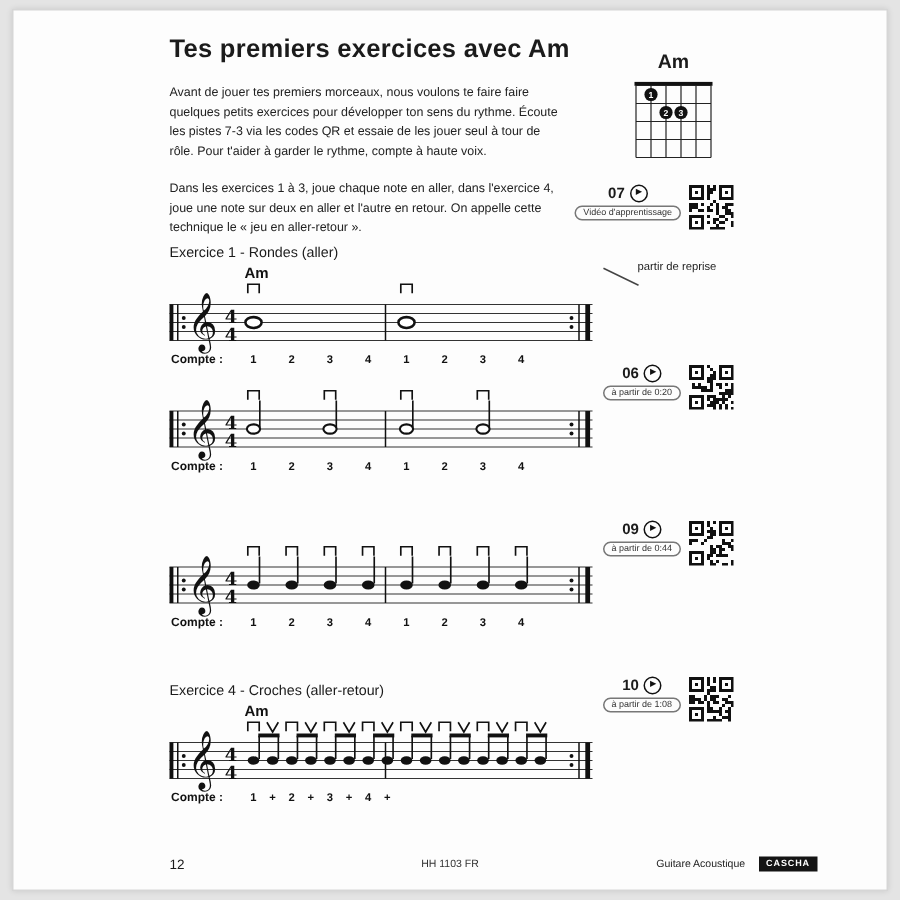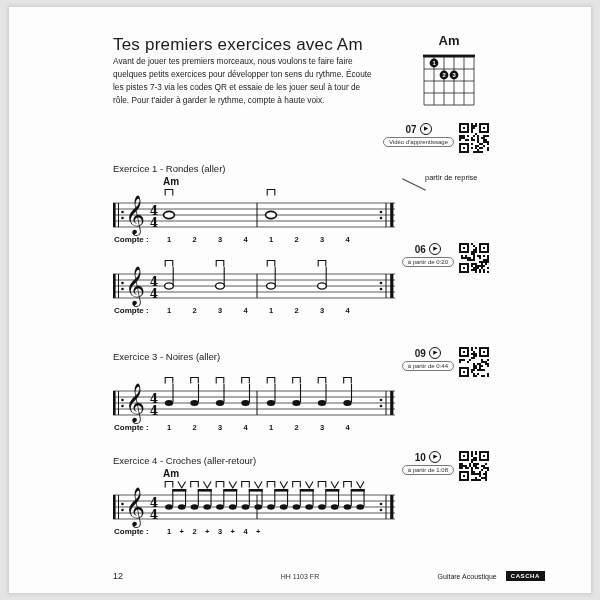--- a/index.html
+++ b/index.html
@@ -1,20 +1,20 @@
 <!DOCTYPE html>
 <html><head>
 <meta charset="utf-8">
 <style>
   *{margin:0;padding:0;box-sizing:border-box}
   html,body{width:600px;height:600px}
   body{background:#e4e4e4;font-family:"Liberation Sans",sans-serif;color:#1b1b1b;position:relative;overflow:hidden}
   .page{position:absolute;left:8px;top:6px;right:8px;bottom:6px;background:#fdfdfd;border:1px solid #d6d6d6;box-shadow:0 0 4px rgba(0,0,0,.12)}
   .abs{position:absolute}
-  .title{left:104px;top:28px;font-size:17px;font-weight:normal;letter-spacing:.2px}
+  .title{left:104px;top:16px;font-size:17px;font-weight:bold;letter-spacing:.2px}
   .para{font-size:8.3px;line-height:1.55;color:#222}
   .p1{left:104px;top:48px;width:262px}
   .p2{left:104px;top:112px;width:274px}
   .chord-block{left:402px;top:26px;width:76px;text-align:center}
   .chord-name{font-size:13px;font-weight:bold;margin-bottom:3px}
   .track-cluster{display:flex;justify-content:flex-end;align-items:flex-start;gap:5px;width:122px}
   .track-left{display:flex;flex-direction:column;align-items:center;gap:2px}
   .track-top{display:flex;align-items:center;gap:3px}
   .track-num{font-size:10px;font-weight:bold}
   .play{width:12px;height:12px;border:1.3px solid #111;border-radius:50%;display:flex;align-items:center;justify-content:center;font-size:5.5px;color:#111;padding-left:1px;line-height:1}
@@ -37,20 +37,21 @@
   .logo{background:#141414;color:#fff;font-size:6px;font-weight:bold;padding:2px 5px;letter-spacing:.6px}
 </style>
 </head>
 <body>
 
 <div class="page">
 
   <div class="abs title">Tes premiers exercices avec Am</div>
 
   <div class="abs para p1">Avant de jouer tes premiers morceaux, nous voulons te faire faire quelques petits exercices pour développer ton sens du rythme. Écoute les pistes 7-3 via les codes QR et essaie de les jouer seul à tour de rôle. Pour t'aider à garder le rythme, compte à haute voix.</div>
+  <div class="abs para p2">Dans les exercices 1 à 3, joue chaque note en aller, dans l'exercice 4, joue une note sur deux en aller et l'autre en retour. On appelle cette technique le « jeu en aller-retour ».</div>
 
   <div class="abs chord-block">
     <div class="chord-name">Am</div>
     <svg width="76" height="58" viewBox="0 0 76 58">
         <rect x="12" y="3.6" width="52" height="2.6" fill="#111"></rect>
         <line x1="13" y1="6" x2="63" y2="6" stroke="#222" stroke-width="0.8"></line>
         <line x1="13" y1="18" x2="63" y2="18" stroke="#222" stroke-width="0.8"></line>
         <line x1="13" y1="30" x2="63" y2="30" stroke="#222" stroke-width="0.8"></line>
         <line x1="13" y1="42" x2="63" y2="42" stroke="#222" stroke-width="0.8"></line>
         <line x1="13" y1="54" x2="63" y2="54" stroke="#222" stroke-width="0.8"></line>
@@ -189,21 +190,20 @@
         <rect x="10" y="0" width="5" height="5" fill="#111"></rect>
         <rect x="11" y="1" width="3" height="3" fill="#fff"></rect>
         <rect x="12" y="2" width="1" height="1" fill="#111"></rect>
         <rect x="0" y="10" width="5" height="5" fill="#111"></rect>
         <rect x="1" y="11" width="3" height="3" fill="#fff"></rect>
         <rect x="2" y="12" width="1" height="1" fill="#111"></rect>
       </svg>
   </div>
 
   <div class="abs ex ex3">
-    <div class="ex-title">Exercice 3 - Noires (aller)</div>
     <svg class="staff" viewBox="0 0 282 70">
         <line x1="0" y1="27" x2="282" y2="27" stroke="#333" stroke-width="0.8"></line>
         <line x1="0" y1="33" x2="282" y2="33" stroke="#333" stroke-width="0.8"></line>
         <line x1="0" y1="39" x2="282" y2="39" stroke="#333" stroke-width="0.8"></line>
         <line x1="0" y1="45" x2="282" y2="45" stroke="#333" stroke-width="0.8"></line>
         <line x1="0" y1="51" x2="282" y2="51" stroke="#333" stroke-width="0.8"></line>
         <rect x="0" y="27" width="2.6" height="24" fill="#111"></rect>
         <line x1="5.5" y1="27" x2="5.5" y2="51" stroke="#111" stroke-width="1"></line>
         <circle cx="9.5" cy="36" r="1.3" fill="#111"></circle>
         <circle cx="9.5" cy="42" r="1.3" fill="#111"></circle>

